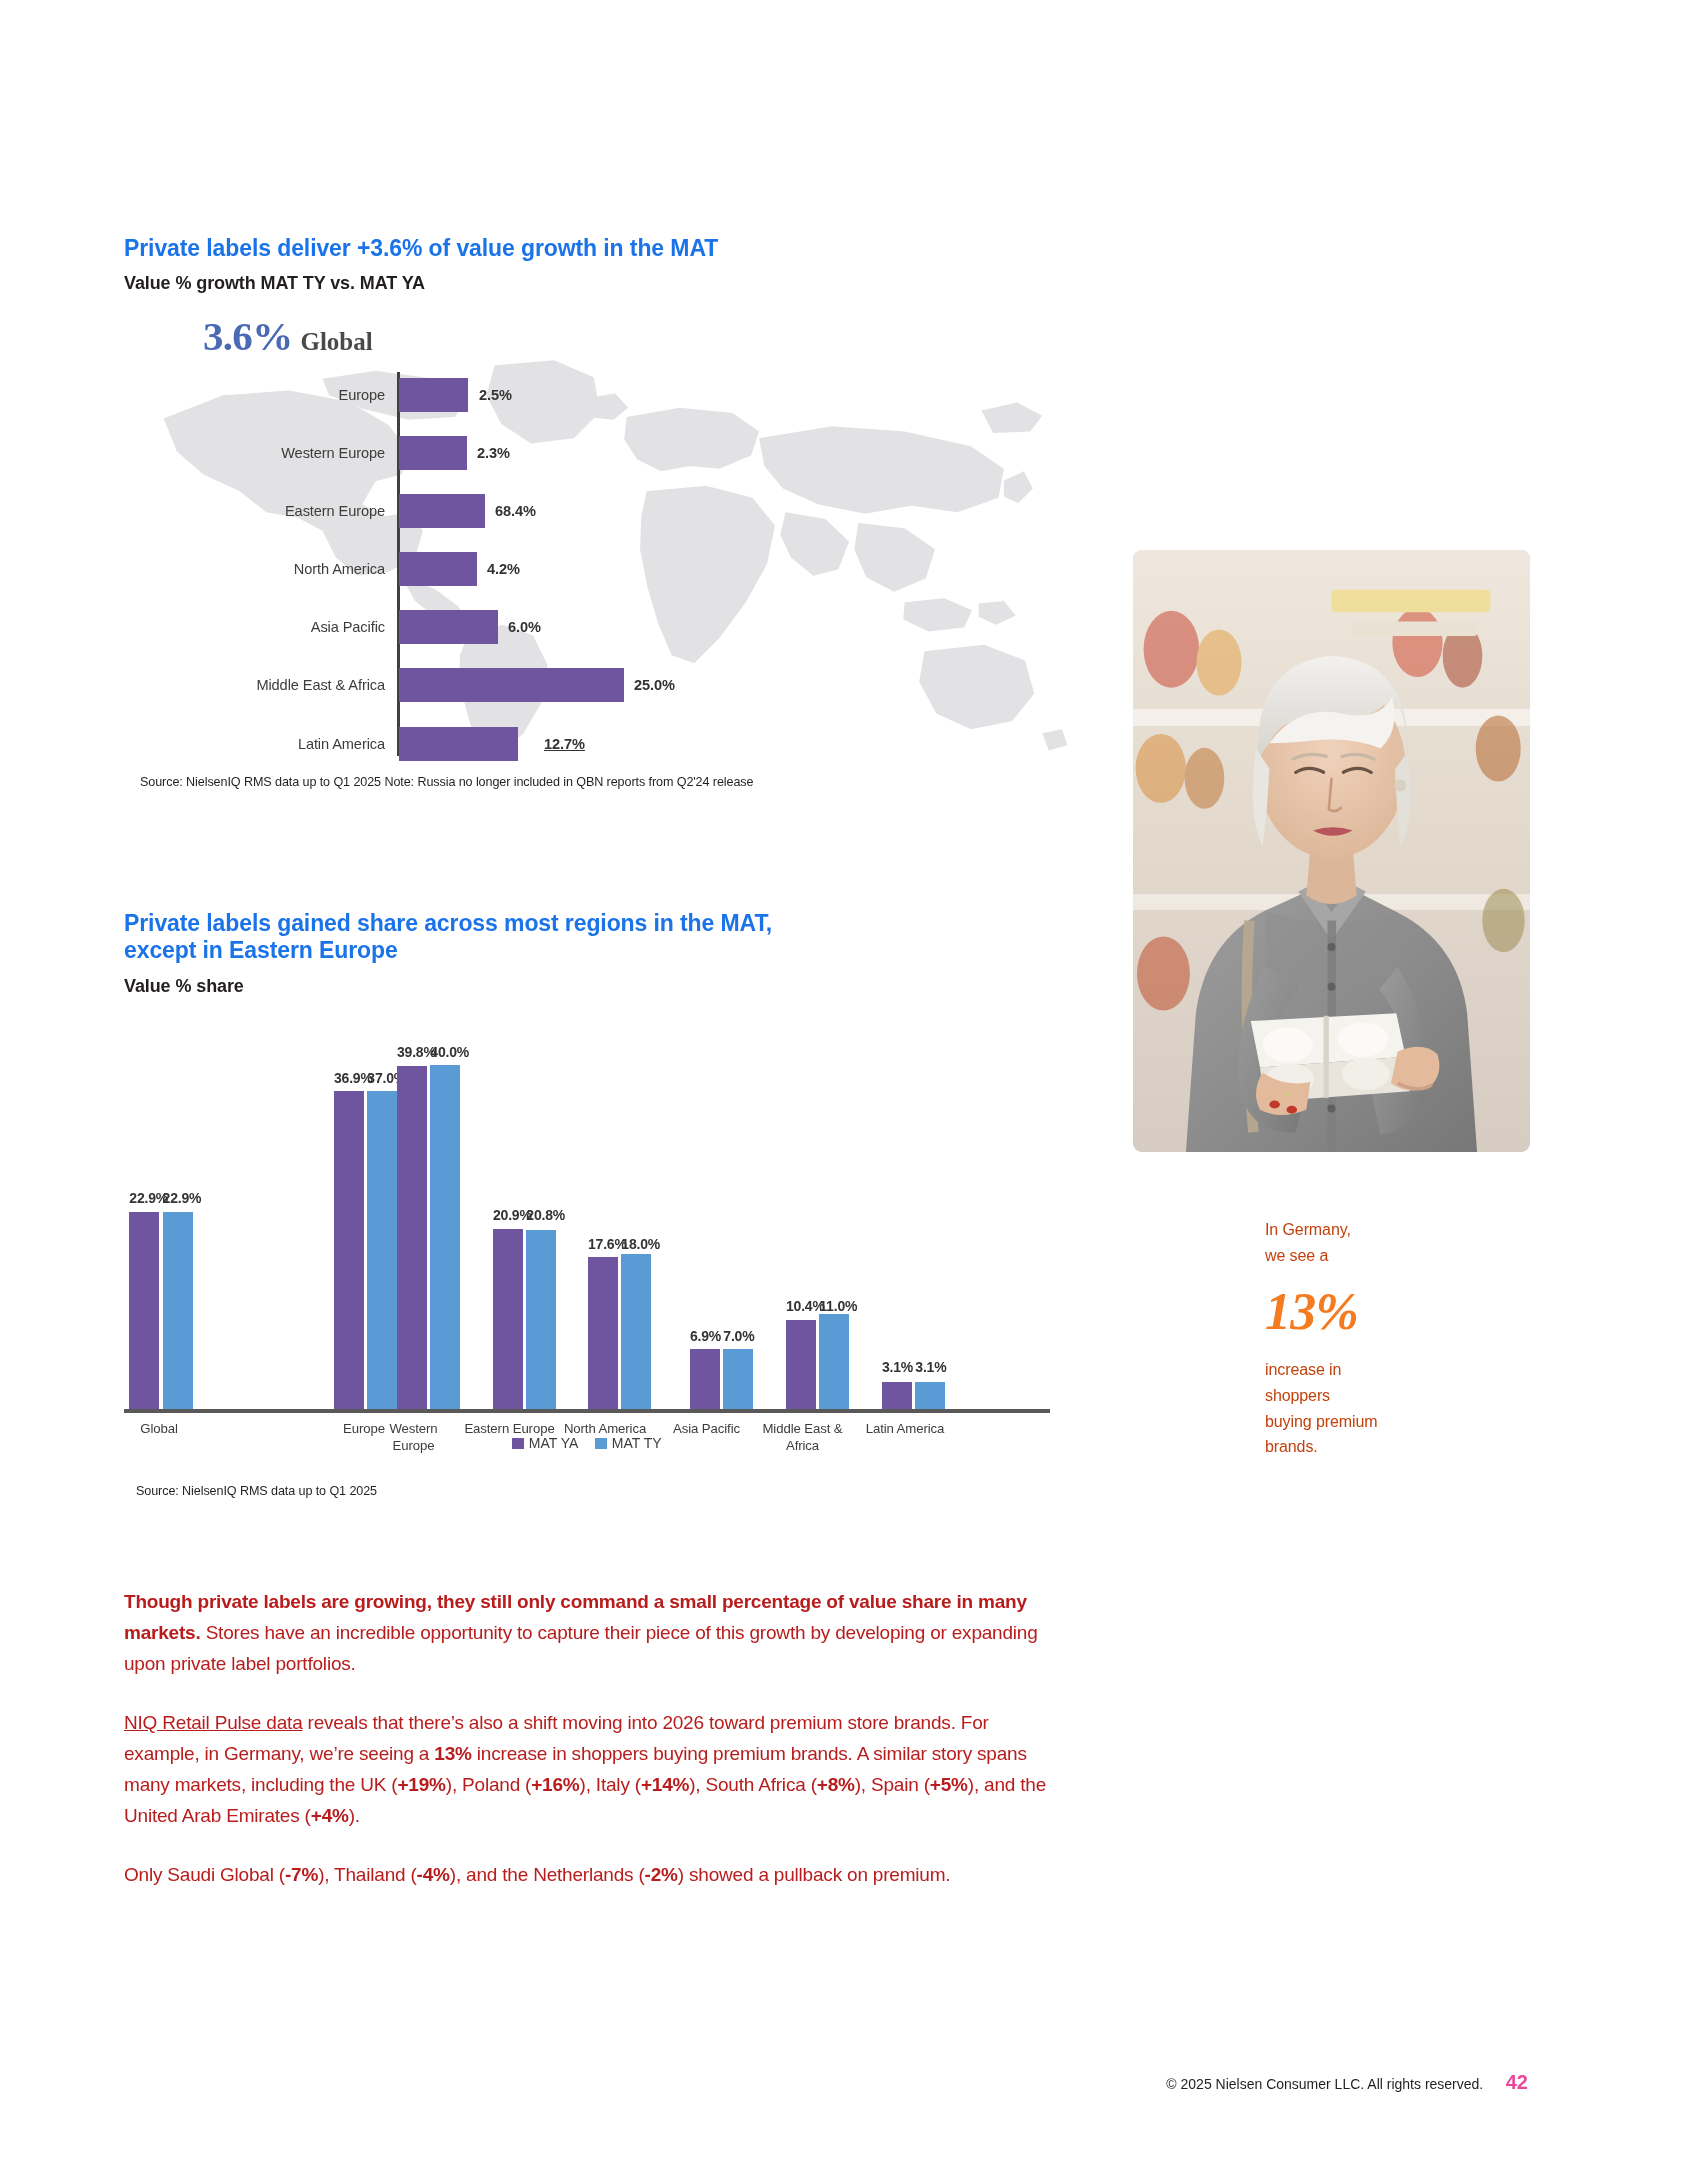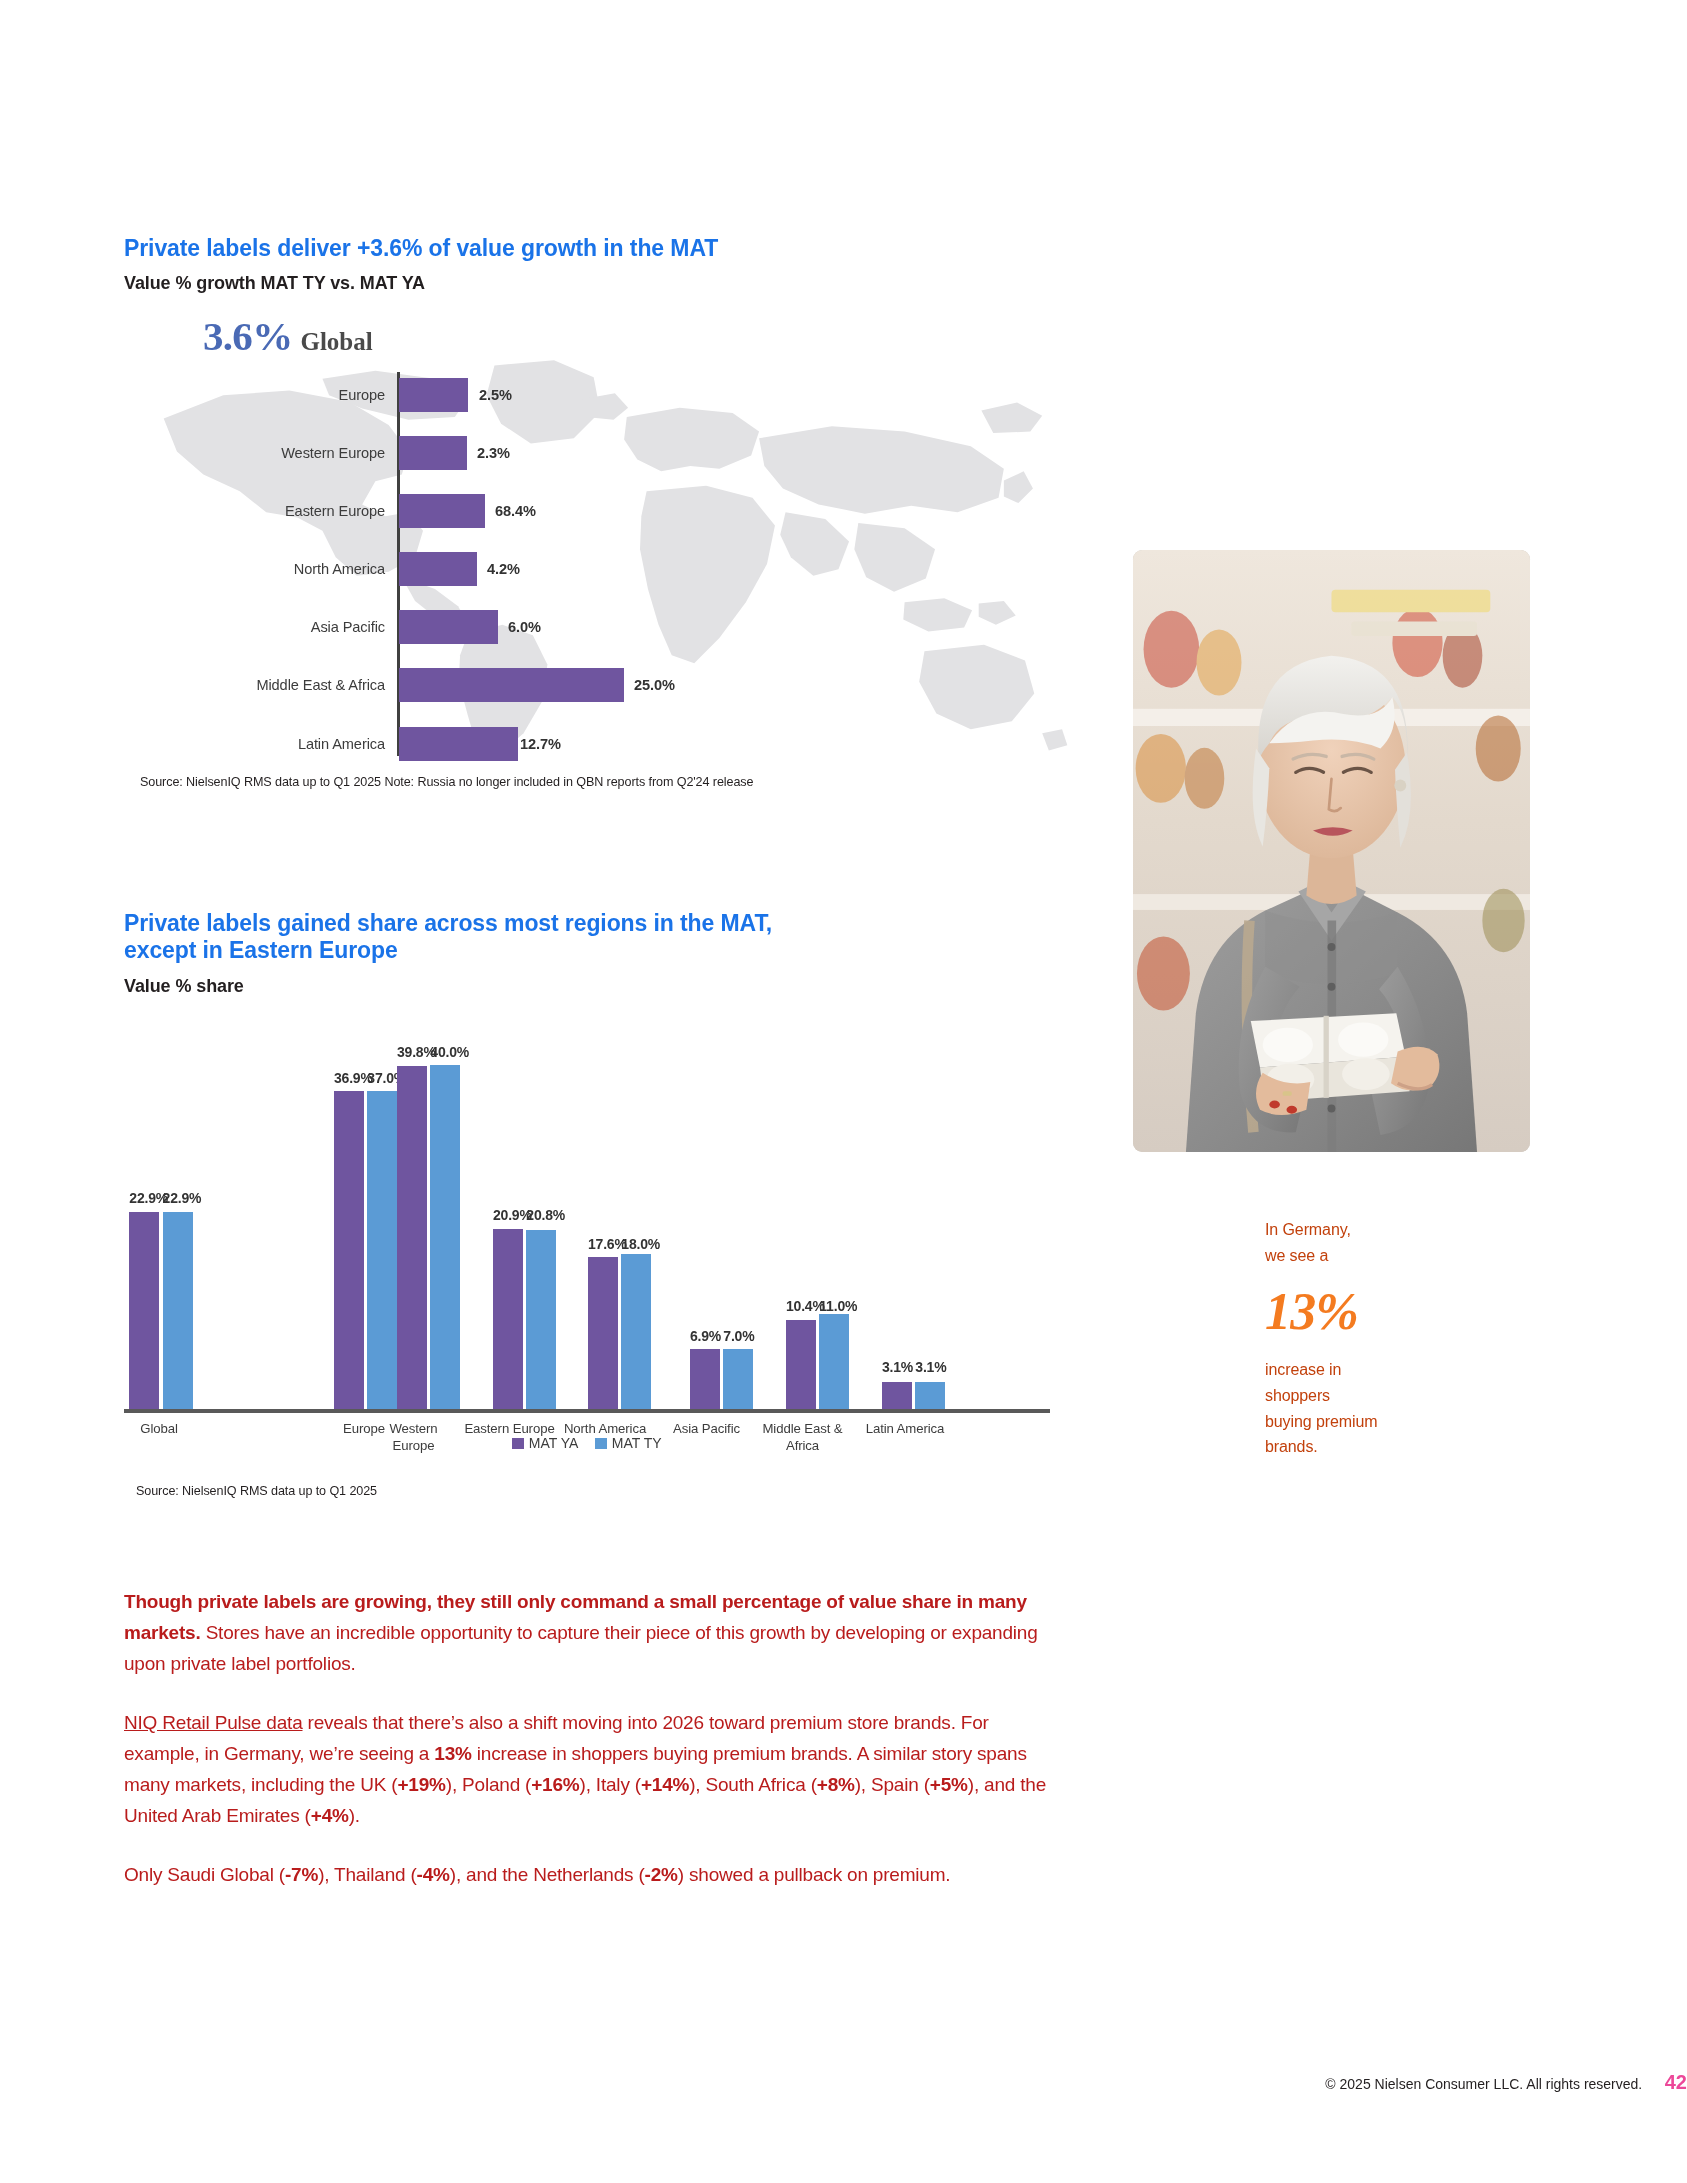--- a/index.html
+++ b/index.html
@@ -157,20 +157,21 @@
   }
   #body-copy p { margin:0 0 29px 0; }
   #body-copy p:last-child { margin-bottom:0; }
   #body-copy b { font-weight:700; }
   #body-copy .link { text-decoration:underline; }
 
   
   #footer {
     position:absolute; left:0; top:2071px; width:1687px;
     display:flex; justify-content:flex-end; align-items:baseline;
+    padding-right:159px;
     box-sizing:border-box;
   }
   #footer .copy { font-size:14px; color:#231f20; }
   #footer .pagenum { font-size:20px; font-weight:700; color:#ec4899; margin-left:22.5px; }
 </style>
 </head>
 <body>
 
 <div class="page">
 
@@ -251,21 +252,21 @@
 
         <div class="c1-row" style="top:296px;">
           <div class="c1-name">Middle East &amp; Africa</div>
           <div class="c1-bar" style="width:225px;"></div>
           <div class="c1-val" style="left:510px;">25.0%</div>
         </div>
 
         <div class="c1-row" style="top:355px;">
           <div class="c1-name">Latin America</div>
           <div class="c1-bar" style="width:119px;"></div>
-          <div class="c1-val" style="left:396px;">12.7%</div>
+          <div class="c1-val" style="left:420px;text-decoration:underline;">12.7%</div>
         </div>
       </div>
 
       <div class="src">Source: NielsenIQ RMS data up to Q1 2025  Note: Russia no longer included in QBN reports from Q2'24 release</div>
     </div>
   </div>
 
   <div id="chart2">
     <div class="h-blue">Private labels gained share across most regions in the MAT,</div>
     <div class="h-blue">except in Eastern Europe</div>

